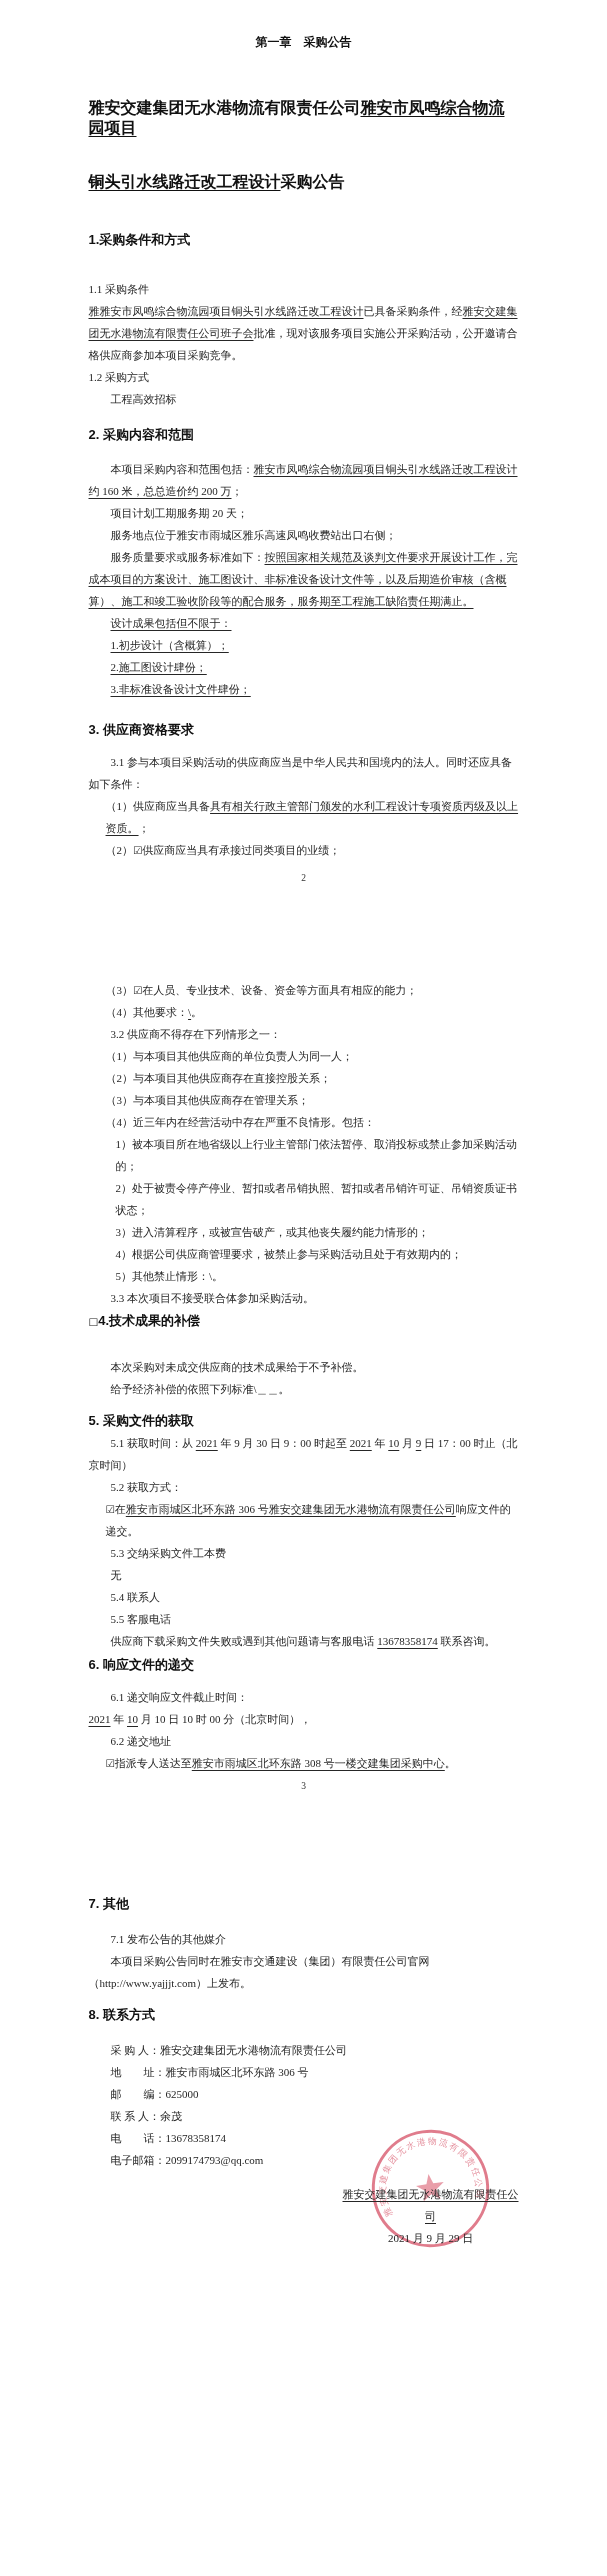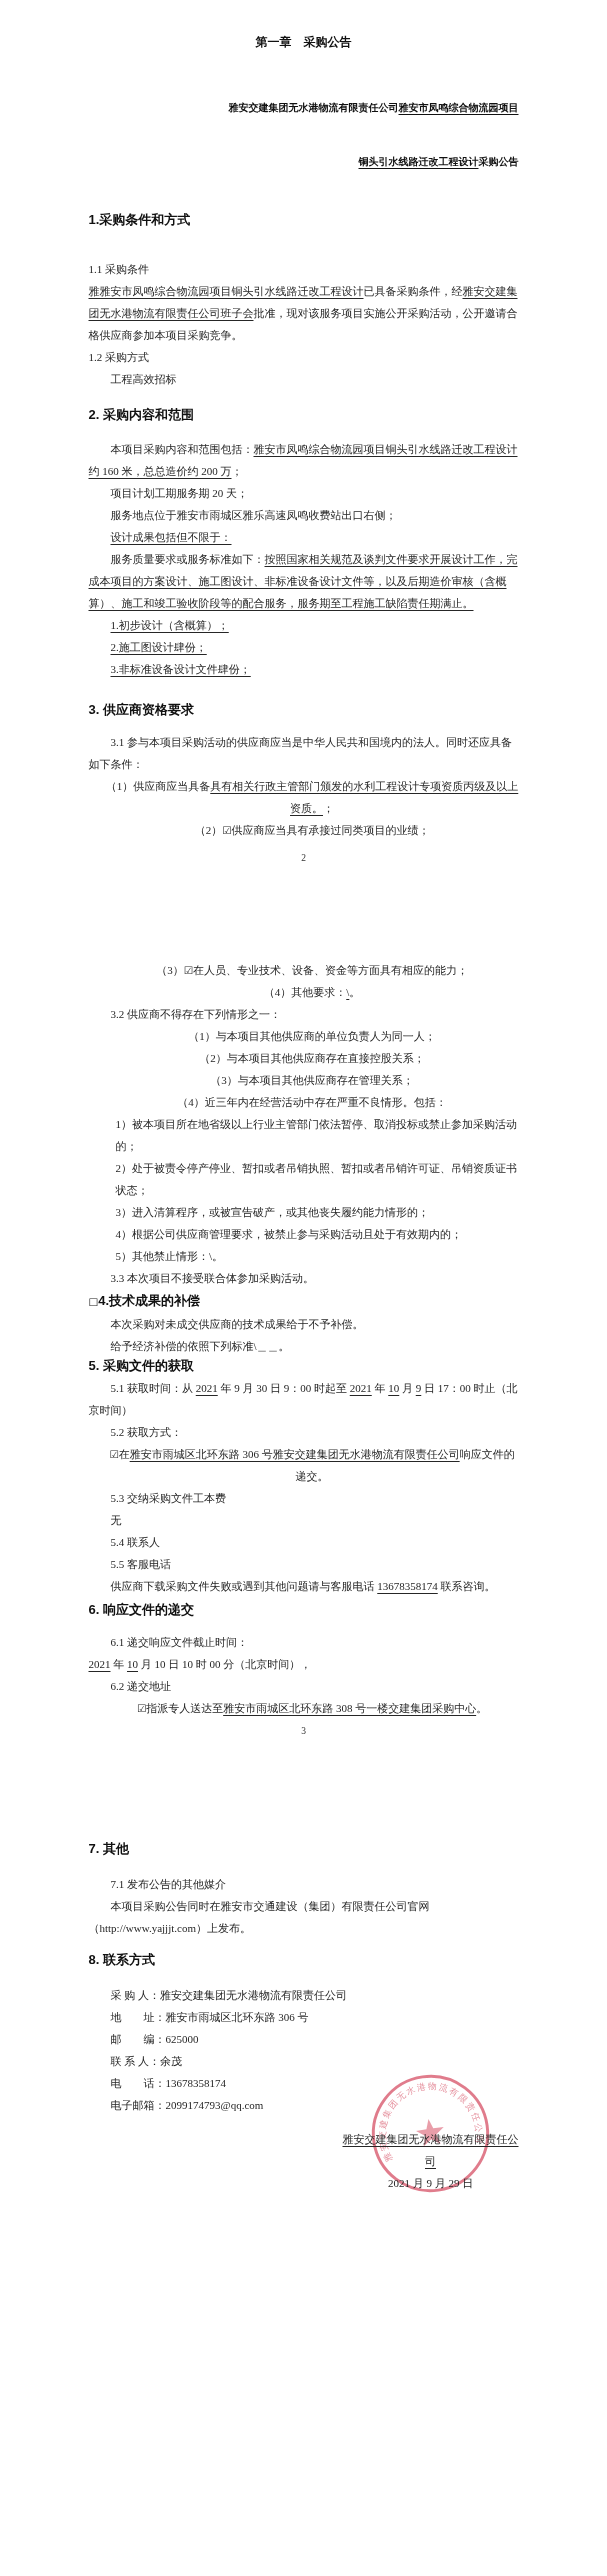--- a/index.html
+++ b/index.html
@@ -6,30 +6,30 @@
   .doc{
     width:516px;margin:0 auto;min-height:2576px;box-sizing:border-box;
     padding:34px 43px 39px 43px;background:#ffffff;color:#222;
     font-family:"Liberation Serif", serif;
   }
   .chapter{
     text-align:center;font-family:"Liberation Sans",sans-serif;
     font-weight:700;font-size:12px;line-height:16.7px;color:#111;
   }
   .main-title{
-    text-align:right;font-family:"Liberation Sans",sans-serif;
-    font-weight:700;font-size:10px;line-height:20px;color:#111;
+    text-align:left;font-family:"Liberation Sans",sans-serif;
+    font-weight:700;font-size:16px;line-height:20px;color:#111;
   }
   .hd{
     font-family:"Liberation Sans",sans-serif;font-weight:700;
     font-size:13px;line-height:18px;color:#111;margin:0;
   }
   .p{margin:0;font-size:11px;line-height:22px;color:#262626;}
   .ind{text-indent:2em;}
-  .item{padding-left:1.55em;text-align:center;}
+  .item{padding-left:1.55em;}
   .sub{padding-left:2.45em;}
   .u{text-decoration:underline;text-underline-offset:3px;text-decoration-thickness:0.8px;}
   .mu{text-decoration:underline;text-underline-offset:3px;text-decoration-thickness:0.8px;}
   .pagenum{text-align:center;font-size:9.5px;line-height:13px;color:#333;}
   .cb{font-family:"DejaVu Sans",sans-serif;font-size:10.3px;}
   .contacts{margin-top:15px;}
   .signature{
     position:relative;width:182px;margin-left:251px;margin-top:12px;
     text-align:center;
   }
@@ -61,24 +61,24 @@
   </p>
   <p class="p">1.2 采购方式</p>
   <p class="p ind">工程高效招标</p>
 
   <h2 class="hd" style="margin-top:16.7px">2. 采购内容和范围</h2>
   <p class="p ind" style="margin-top:13.7px">
     <span>本项目采购内容和范围包括：</span><span class="u">雅安市凤鸣综合物流园项目铜头引水线路迁改工程设计约 160 米，总总造价约 200 万</span><span>；</span>
   </p>
   <p class="p ind">项目计划工期服务期 20 天；</p>
   <p class="p ind">服务地点位于雅安市雨城区雅乐高速凤鸣收费站出口右侧；</p>
-  <p class="p ind u">设计成果包括但不限于：</p>
   <p class="p ind">
     <span>服务质量要求或服务标准如下：</span><span class="u">按照国家相关规范及谈判文件要求开展设计工作，完成本项目的方案设计、施工图设计、非标准设备设计文件等，以及后期造价审核（含概算）、施工和竣工验收阶段等的配合服务，服务期至工程施工缺陷责任期满止。</span>
   </p>
+  <p class="p ind u">设计成果包括但不限于：</p>
   <p class="p ind u">1.初步设计（含概算）；</p>
   <p class="p ind u">2.施工图设计肆份；</p>
   <p class="p ind u">3.非标准设备设计文件肆份；</p>
 
   <h2 class="hd" style="margin-top:21px">3.  供应商资格要求</h2>
   <p class="p ind" style="margin-top:12px">3.1 参与本项目采购活动的供应商应当是中华人民共和国境内的法人。同时还应具备如下条件：</p>
   <p class="p item">
     <span>（1）供应商应当具备</span><span class="u">具有相关行政主管部门颁发的水利工程设计专项资质丙级及以上资质。</span><span>；</span>
   </p>
   <p class="p item">
@@ -101,24 +101,24 @@
   <p class="p sub">1）被本项目所在地省级以上行业主管部门依法暂停、取消投标或禁止参加采购活动的；</p>
   <p class="p sub">2）处于被责令停产停业、暂扣或者吊销执照、暂扣或者吊销许可证、吊销资质证书状态；</p>
   <p class="p sub">3）进入清算程序，或被宣告破产，或其他丧失履约能力情形的；</p>
   <p class="p sub">4）根据公司供应商管理要求，被禁止参与采购活动且处于有效期内的；</p>
   <p class="p sub">5）其他禁止情形：\。</p>
   <p class="p ind">3.3 本次项目不接受联合体参加采购活动。</p>
 
   <h2 class="hd" style="margin-top:3px">
     <span class="cb">□</span><span>4.技术成果的补偿</span>
   </h2>
-  <p class="p ind" style="margin-top:3px">本次采购对未成交供应商的技术成果给于不予补偿。</p>
+  <p class="p ind" style="margin-top:26px">本次采购对未成交供应商的技术成果给于不予补偿。</p>
   <p class="p ind">给予经济补偿的依照下列标准\＿＿。</p>
 
-  <h2 class="hd" style="margin-top:0">5. 采购文件的获取</h2>
+  <h2 class="hd" style="margin-top:12px">5. 采购文件的获取</h2>
   <p class="p ind" style="margin-top:2px">
     <span>5.1 获取时间：从 </span><span class="u">2021</span><span> 年 9 月 30 日 9：00 时起至 </span><span class="u">2021</span><span> 年 </span><span class="u">10</span><span> 月 </span><span class="u">9</span><span> 日 17：00 时止（北京时间）</span>
   </p>
   <p class="p ind">5.2 获取方式：</p>
   <p class="p item">
     <span class="cb">☑</span><span>在</span><span class="u">雅安市雨城区北环东路 306 号雅安交建集团无水港物流有限责任公司</span><span>响应文件的递交。</span>
   </p>
   <p class="p ind">5.3 交纳采购文件工本费</p>
   <p class="p ind">无</p>
   <p class="p ind">5.4 联系人</p>

